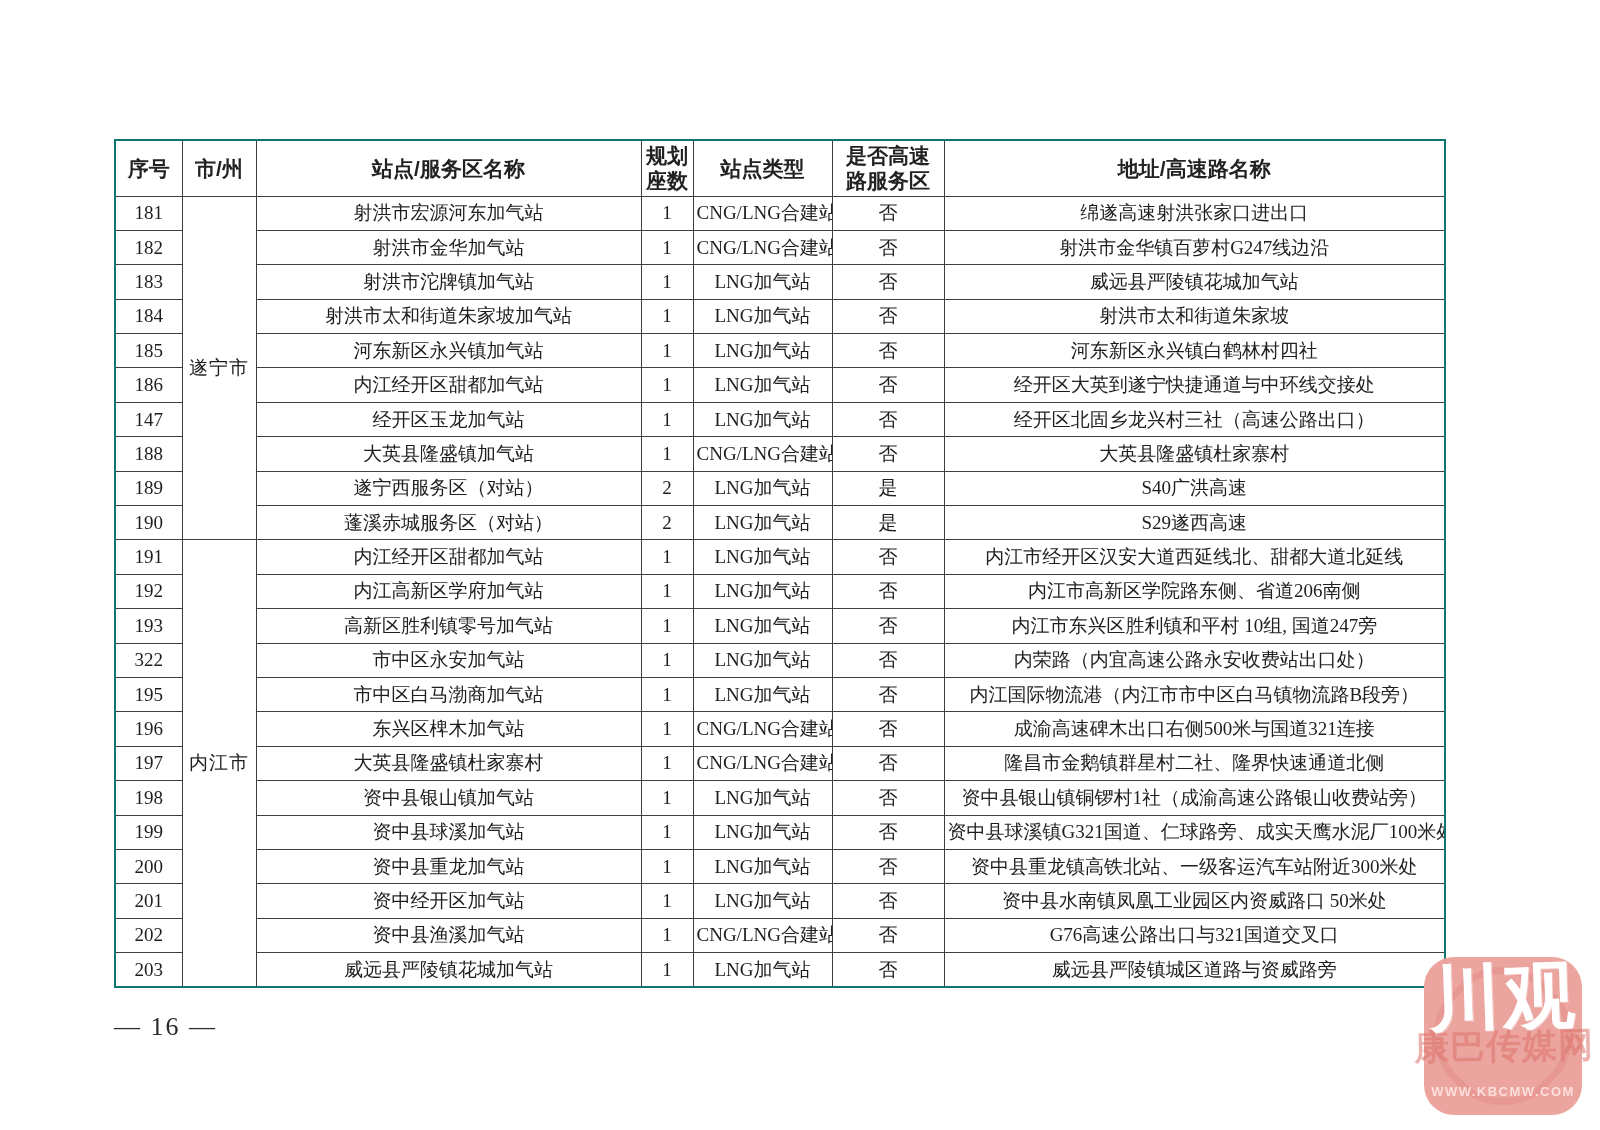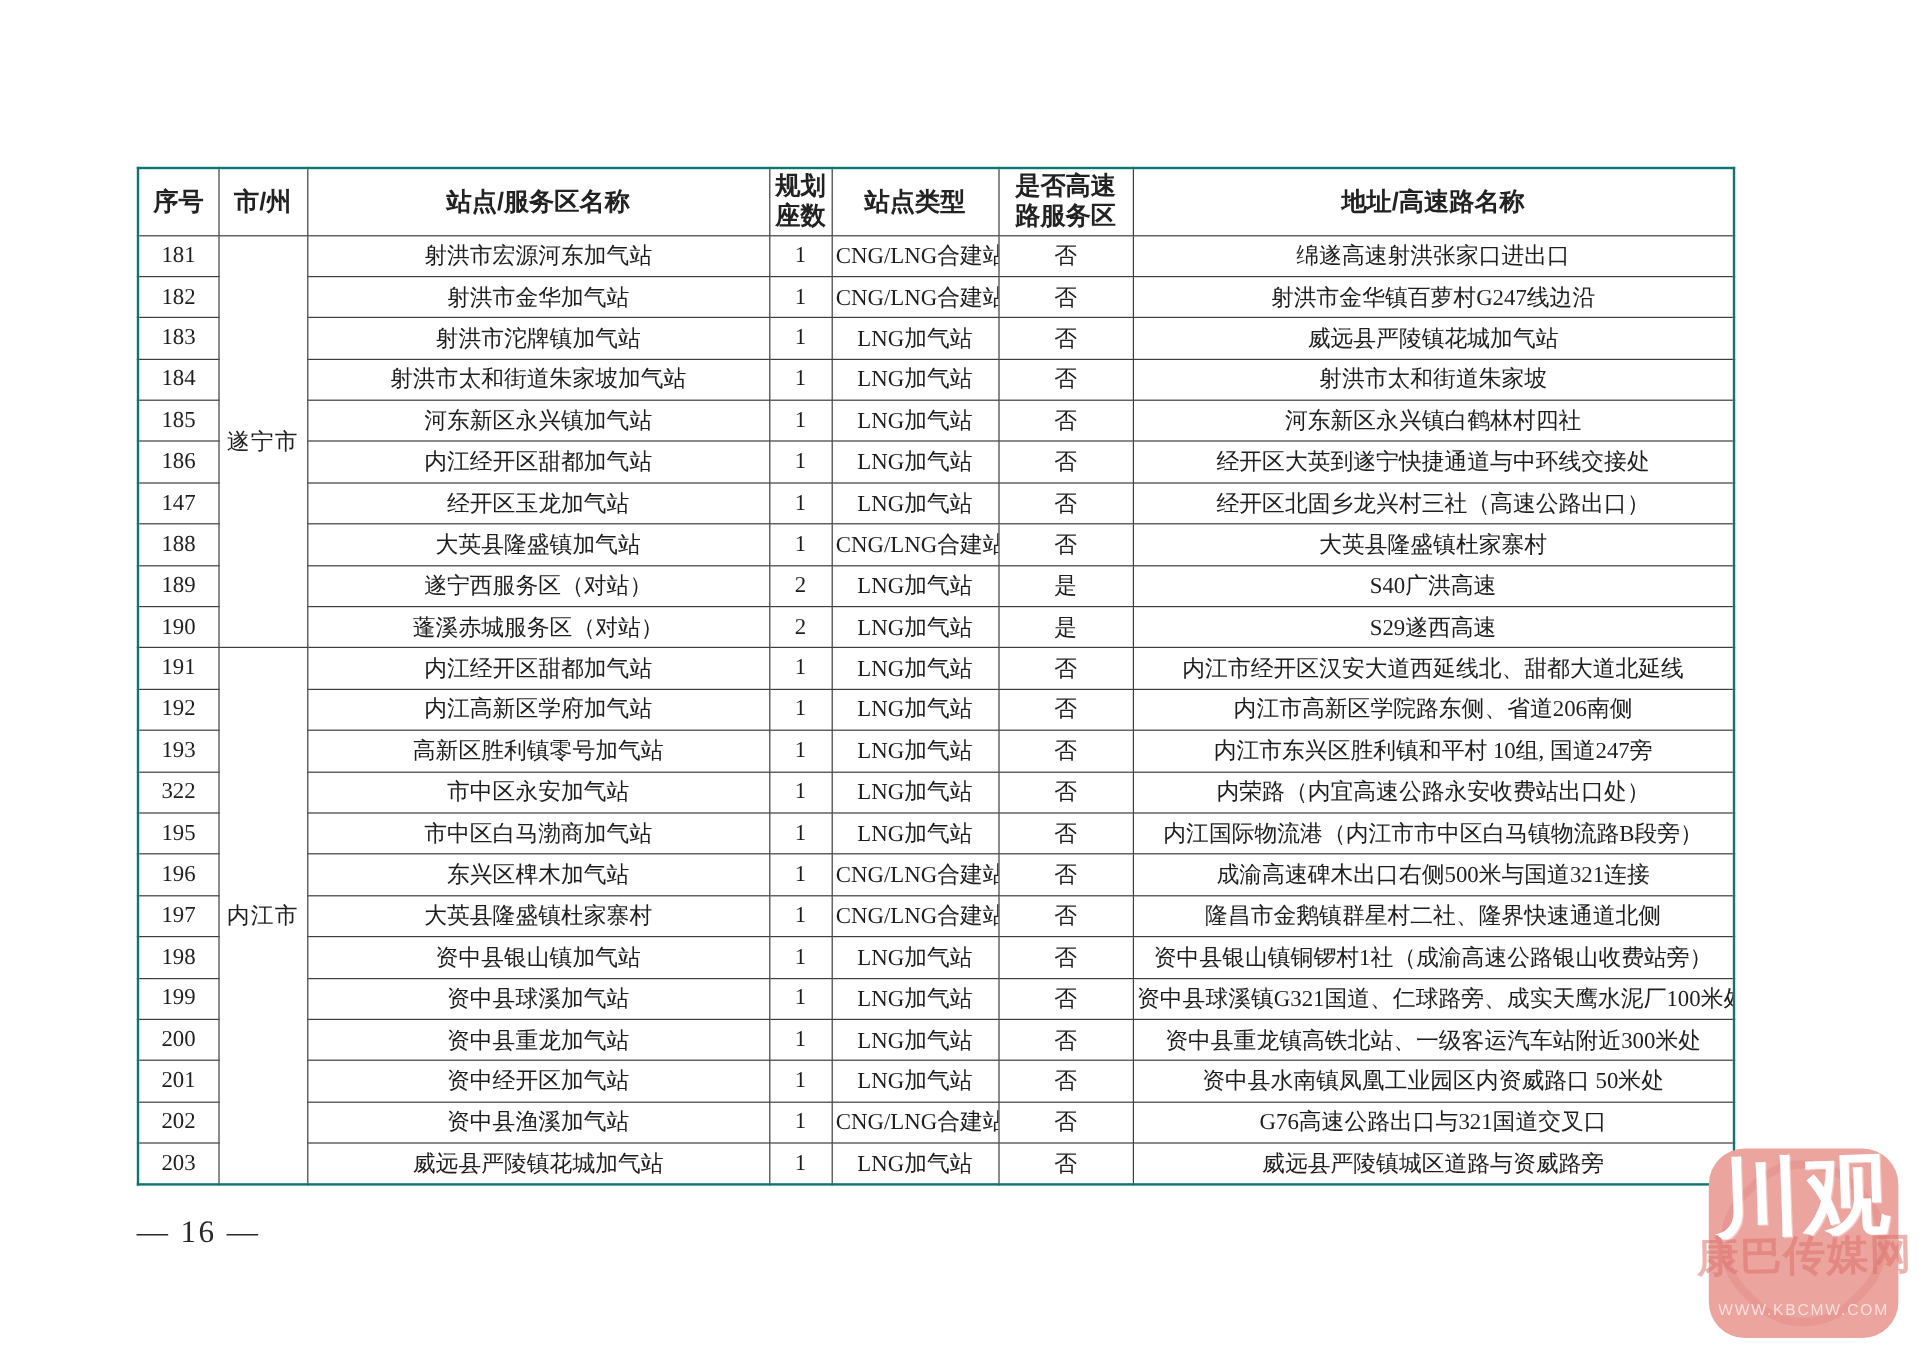--- a/index.html
+++ b/index.html
@@ -103,21 +103,21 @@
     line-height:1;
     color:rgba(220,115,108,0.55);
     letter-spacing:1px;
     transform:rotate(-1deg);
   }
   .wm-url {
     position:absolute;
     left:0; bottom:16px; width:100%;
     text-align:center;
     font-family:"Liberation Sans","DejaVu Sans",sans-serif;
-    font-weight:normal;
+    font-weight:bold;
     font-size:13px;
     letter-spacing:1.5px;
     color:rgba(255,233,231,0.85);
   }
 </style>
 </head>
 <body>
 
 <table class="doc-table">
   <colgroup>

